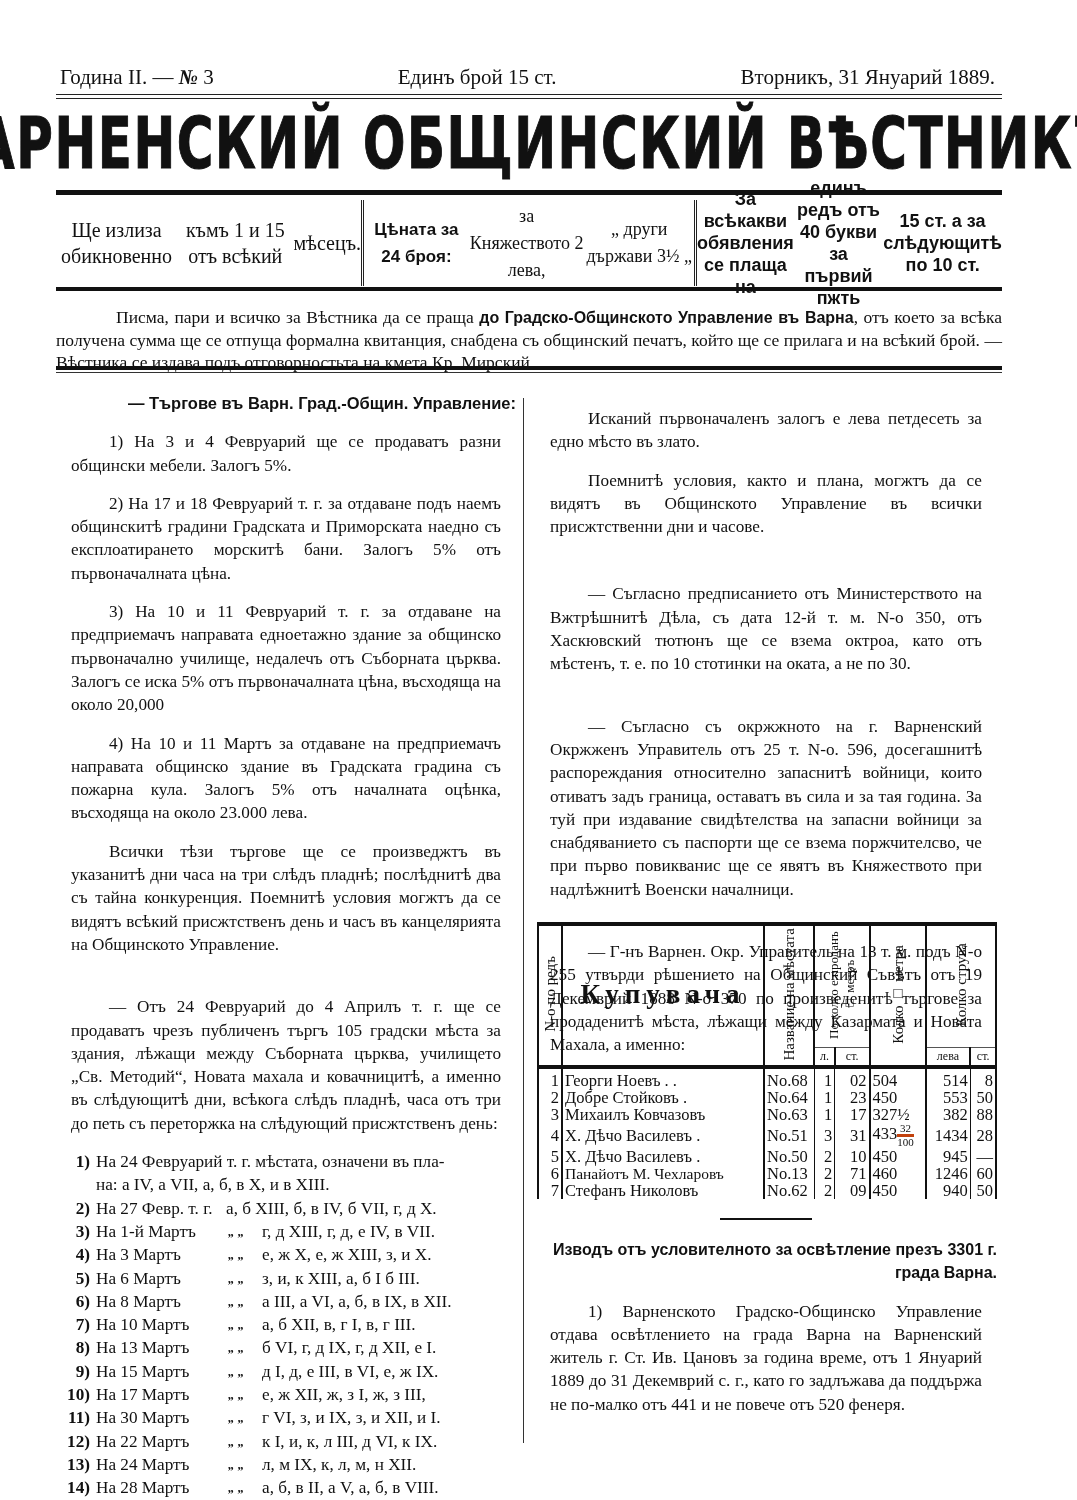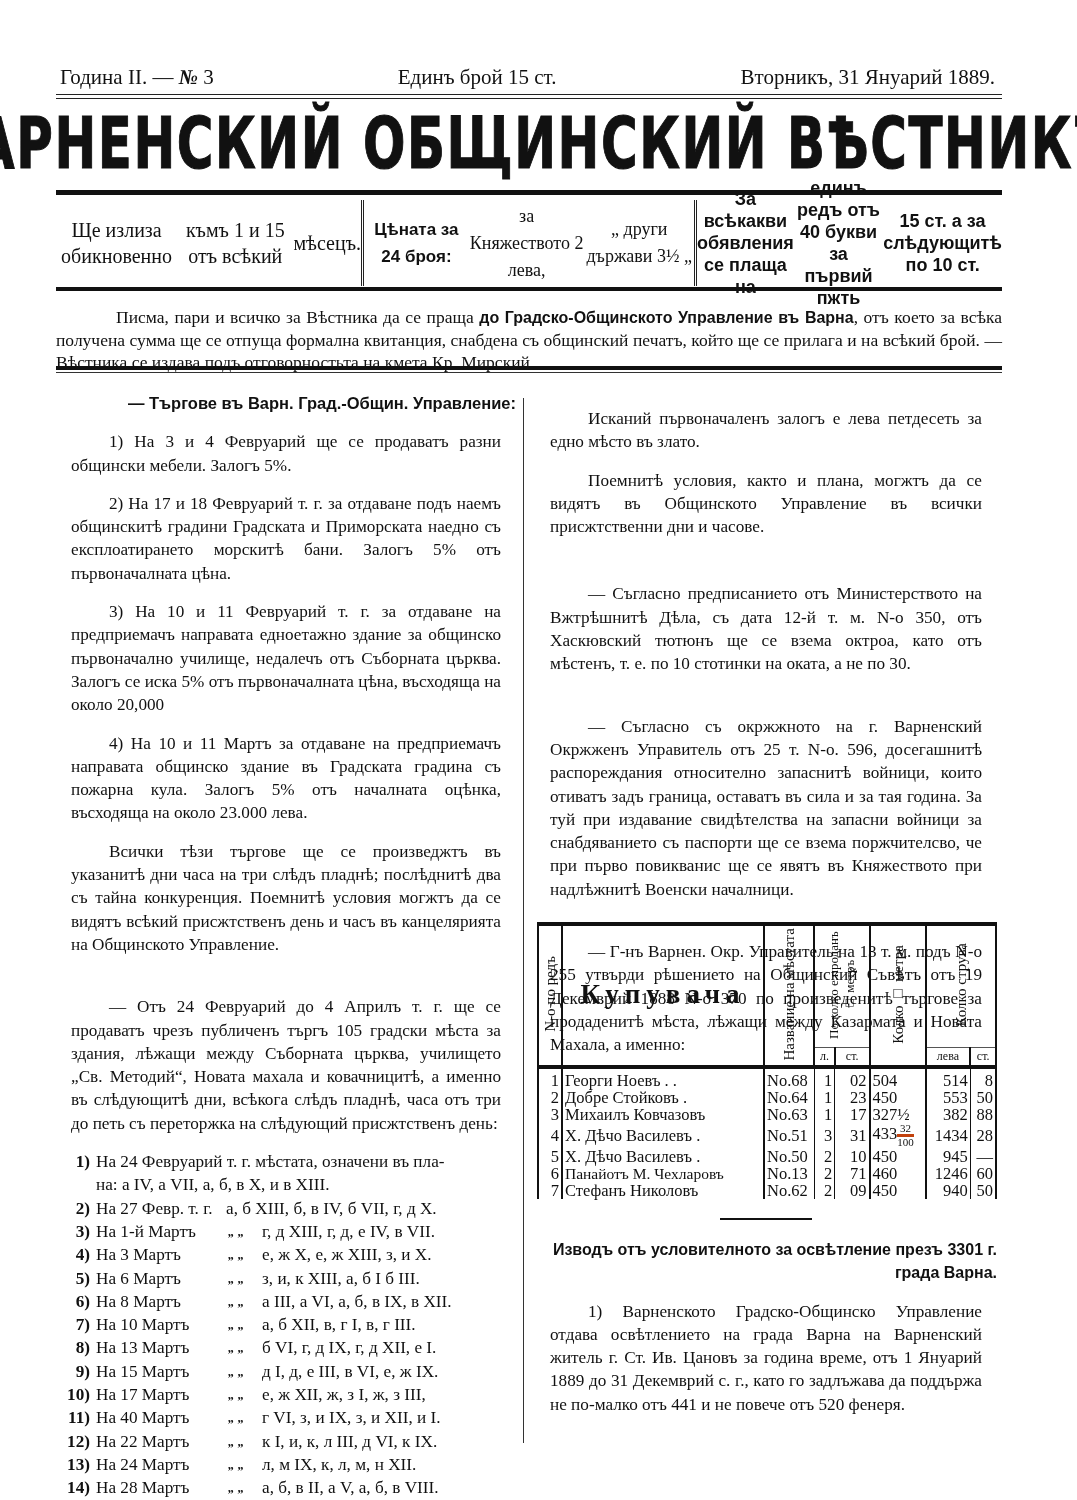--- a/index.html
+++ b/index.html
@@ -160,21 +160,21 @@
       <span class="v">д I, д, е III, в VI, е, ж IX.</span>
     </div>
     <div class="list-row">
       <span class="n">10)</span>
       <span class="d">На 17 Мартъ</span>
       <span class="q">„ „</span>
       <span class="v">е, ж XII, ж, з I, ж, з III,</span>
     </div>
     <div class="list-row">
       <span class="n">11)</span>
-      <span class="d">На 40 Мартъ</span>
+      <span class="d">На 30 Мартъ</span>
       <span class="q">„ „</span>
       <span class="v">г VI, з, и IX, з, и XII, и I.</span>
     </div>
     <div class="list-row">
       <span class="n">12)</span>
       <span class="d">На 22 Мартъ</span>
       <span class="q">„ „</span>
       <span class="v">к I, и, к, л III, д VI, к IX.</span>
     </div>
     <div class="list-row">

